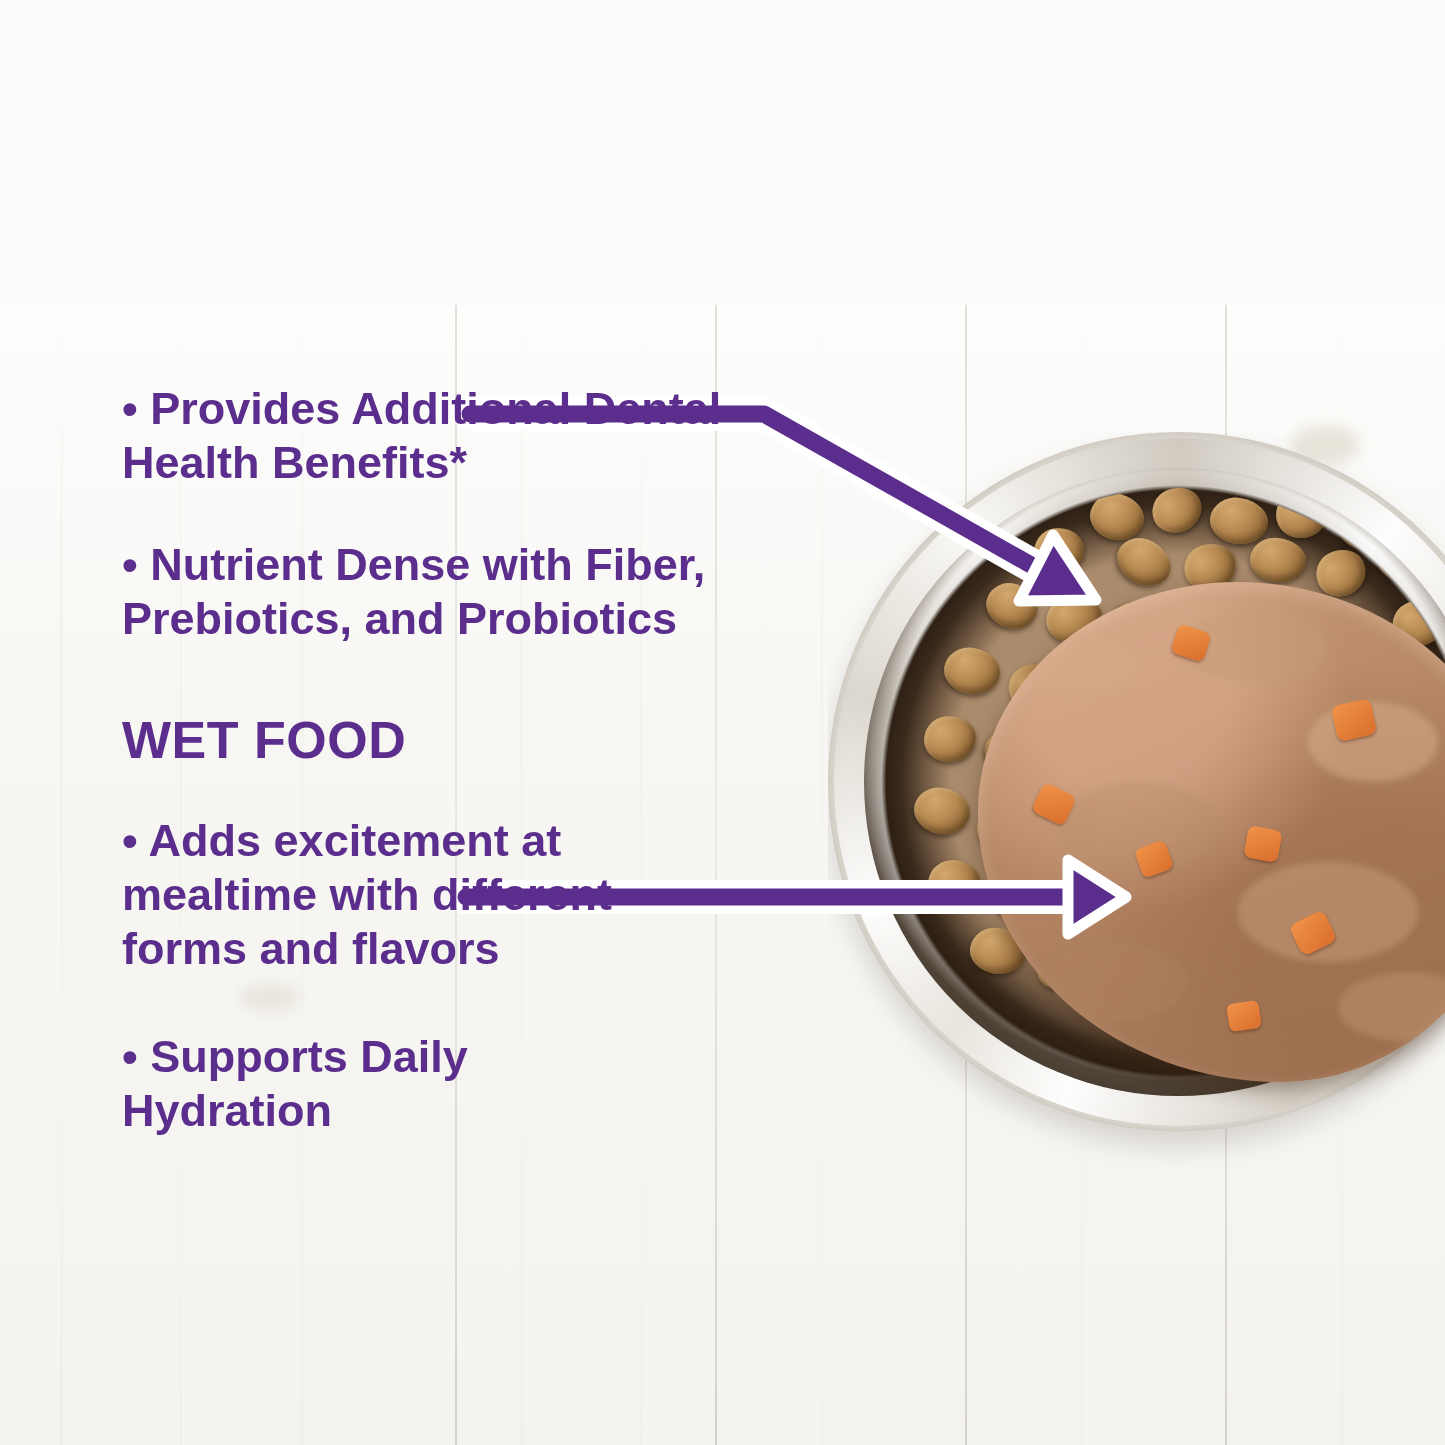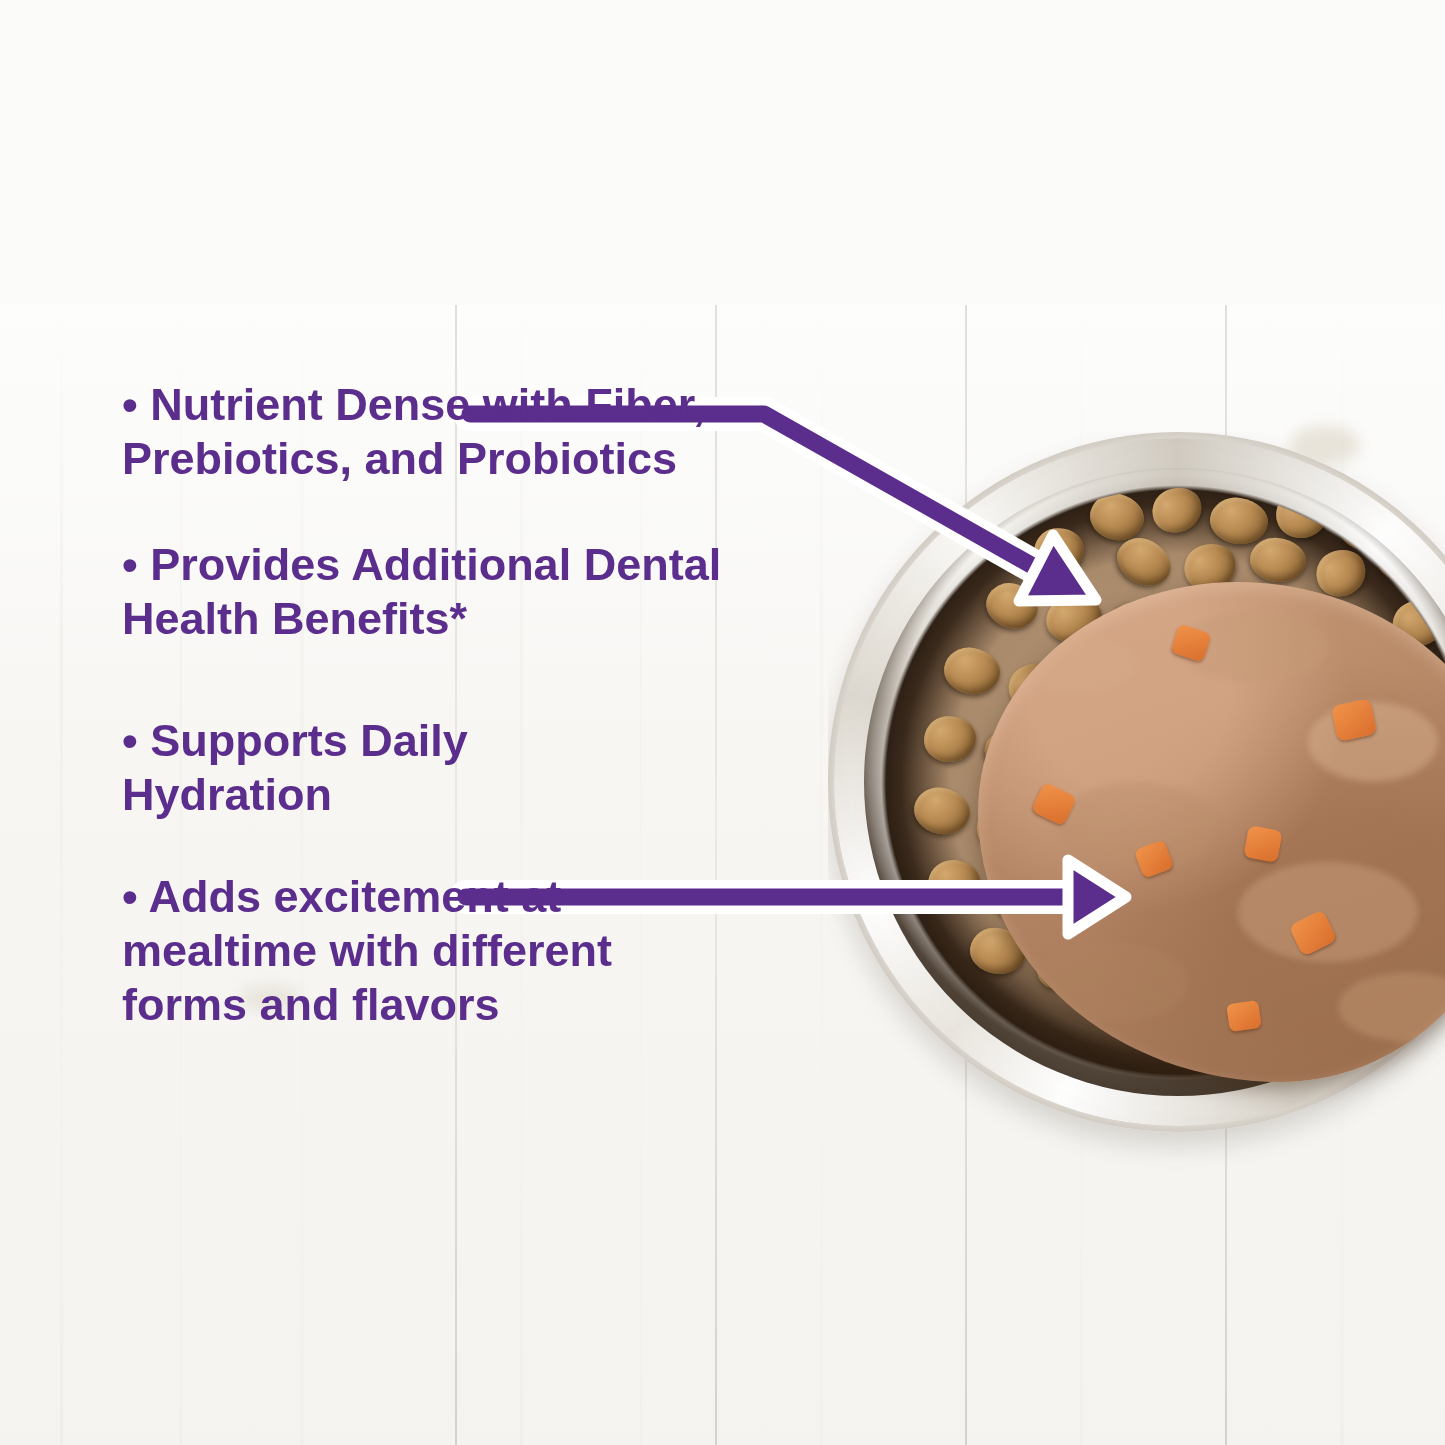--- a/index.html
+++ b/index.html
@@ -231,27 +231,28 @@
       <path d="M466,897 L1096,897" fill="none" stroke="#ffffff" stroke-width="34" stroke-linecap="round"></path>
       <path d="M466,897 L1096,897" fill="none" stroke="#5b2d8c" stroke-width="17" stroke-linecap="round"></path>
       <path d="M1126,897 L1068,860 L1068,934 Z" fill="#5b2d8c" stroke="#ffffff" stroke-width="11" stroke-linejoin="round"></path>
     </g>
   </svg>
 
   <div class="copy">
 
     <div>
       <ul class="bullets">
+        <li class="bullet" style="margin-top:52px;width:640px;">• Provides Additional Dental Health Benefits*</li>
         <li class="bullet" style="margin-top:48px;width:620px;">• Nutrient Dense with Fiber, Prebiotics, and Probiotics</li>
-        <li class="bullet" style="margin-top:52px;width:640px;">• Provides Additional Dental Health Benefits*</li>
       </ul>
     </div>
 
     <div style="margin-top:68px;">
+      <div class="sect-head">WET FOOD</div>
       <ul class="bullets">
+        <li class="bullet" style="margin-top:48px;width:560px;">• Adds excitement at mealtime with different forms and flavors</li>
         <li class="bullet" style="margin-top:54px;width:520px;">• Supports Daily Hydration</li>
-        <li class="bullet" style="margin-top:48px;width:560px;">• Adds excitement at mealtime with different forms and flavors</li>
       </ul>
     </div>
   </div>
 
 
 </div>
 
 </body></html>

